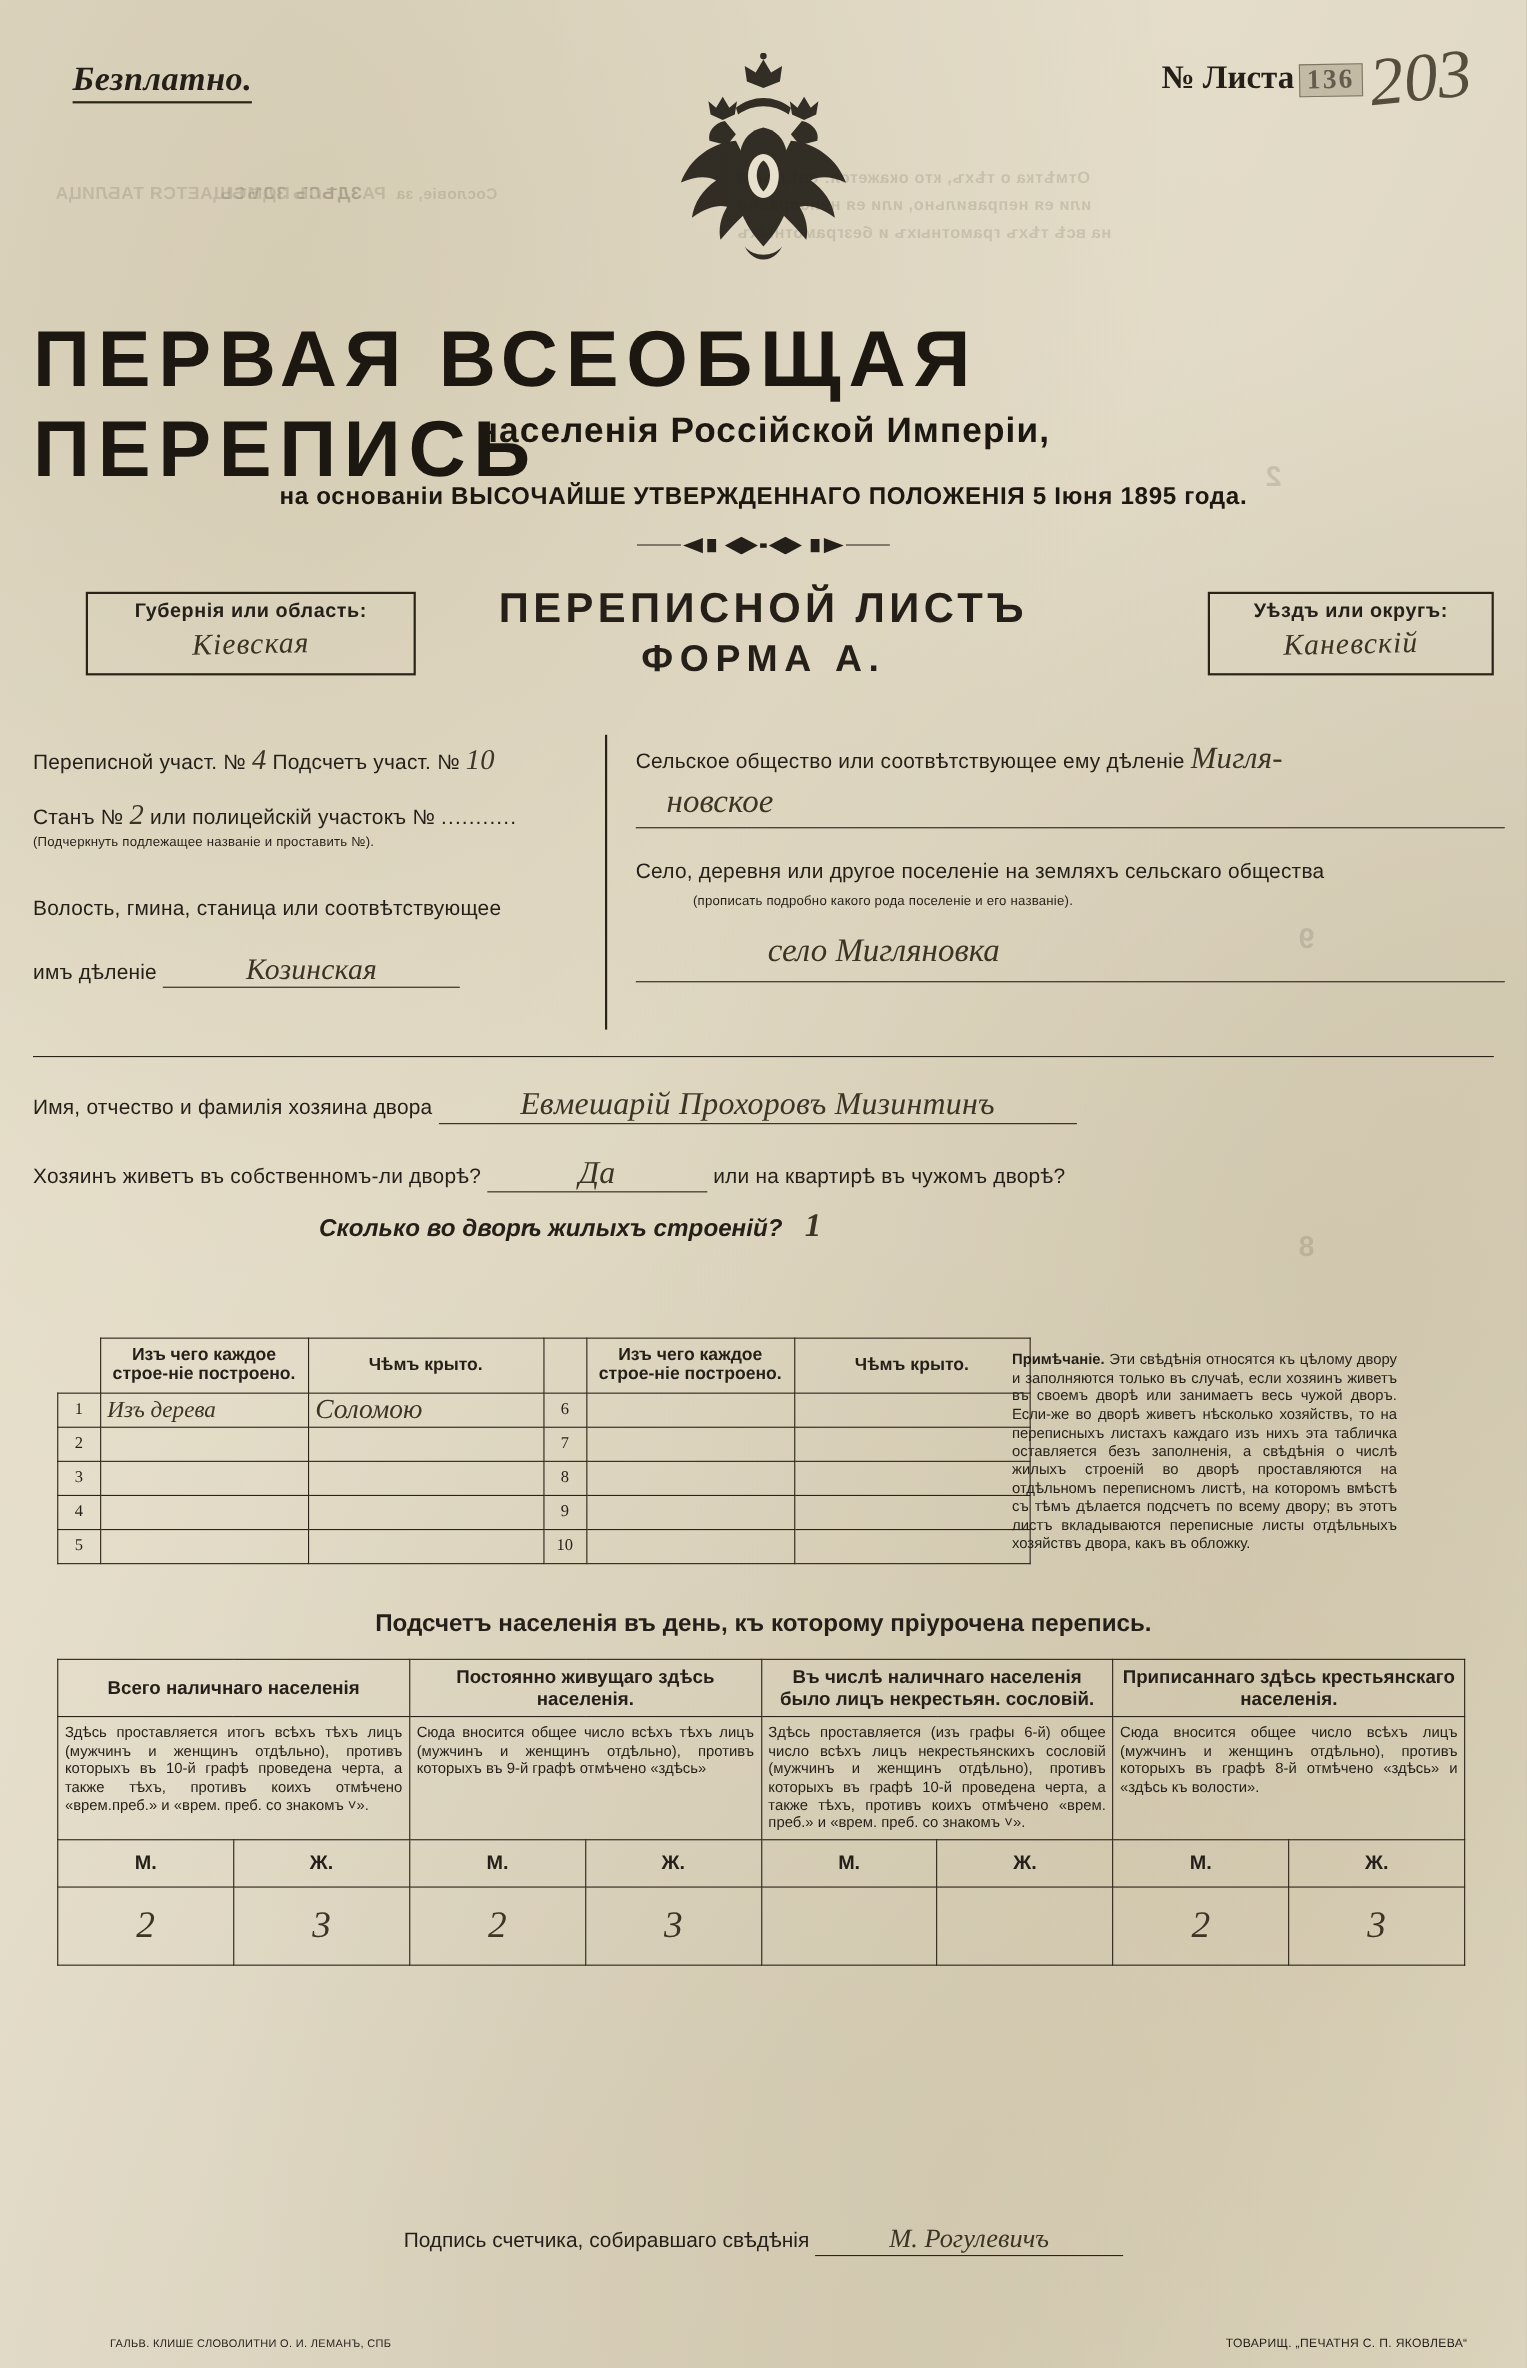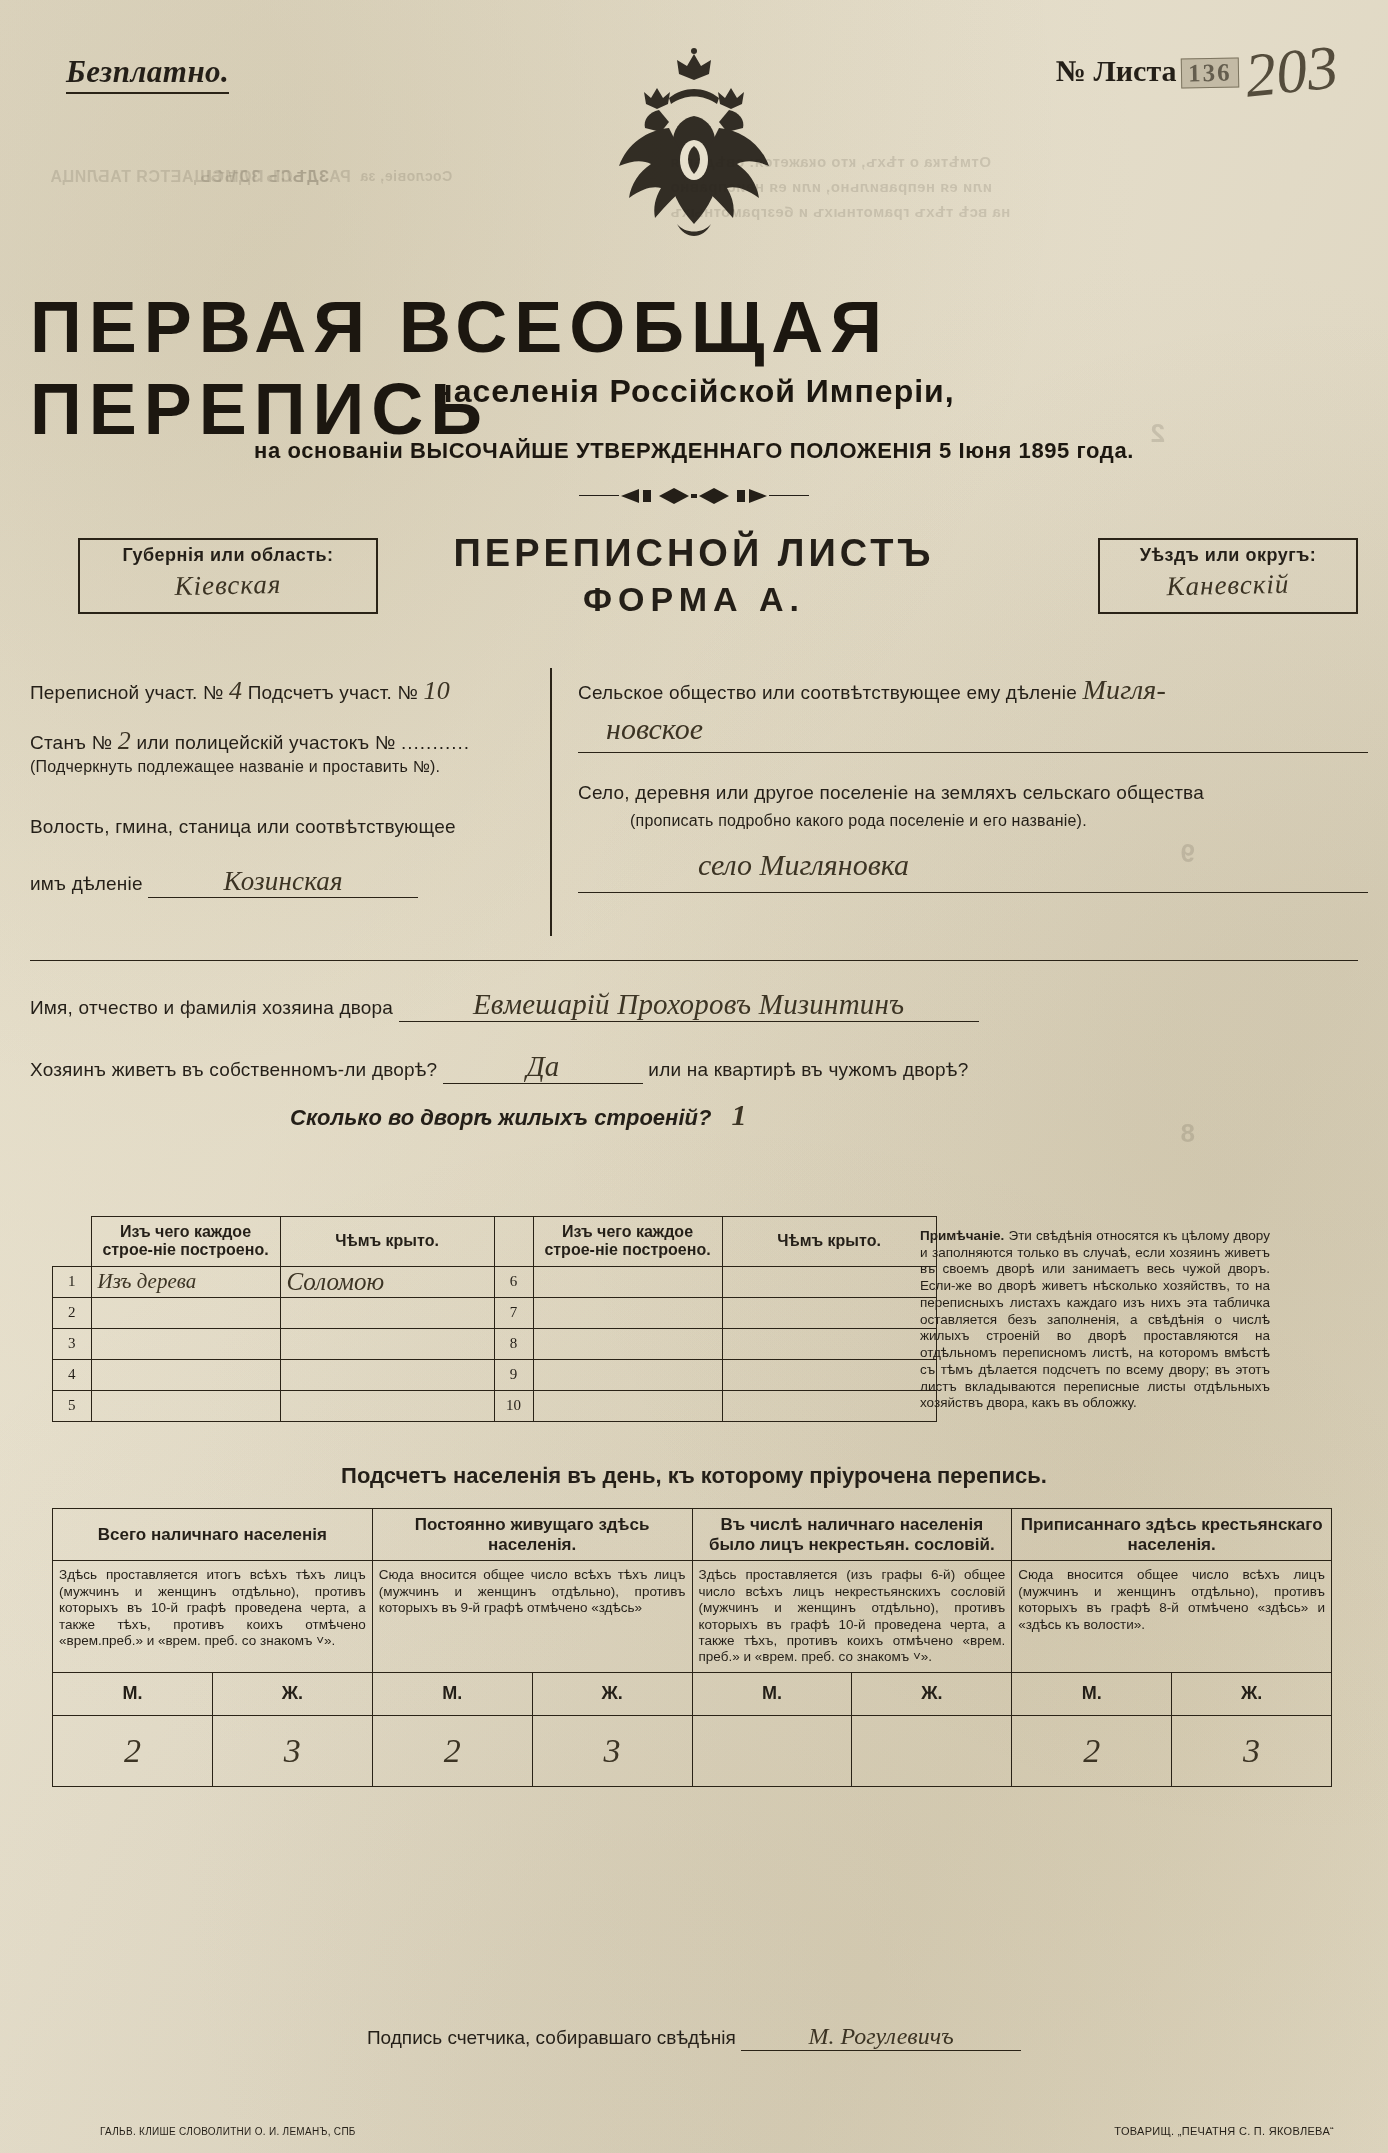--- a/index.html
+++ b/index.html
@@ -95,21 +95,21 @@
     font-family:"Liberation Sans",sans-serif;font-weight:700;font-size:38px;letter-spacing:4px;
   }
   .formA2{
     position:absolute;left:0;right:0;top:42px;text-align:center;
     font-family:"Liberation Sans",sans-serif;font-weight:700;font-size:34px;letter-spacing:6px;
   }
 
   
   .midline{position:absolute;background:#2a2317;}
   .lab{font-family:"Liberation Sans",sans-serif;font-size:19px;letter-spacing:.2px;}
-  .lab.small{font-size:16px;}
+  .lab.small{font-size:12px;}
   .dots{letter-spacing:1px;}
 
   
   table{border-collapse:collapse;padding-left:20px;}
   .tbl td,.tbl th{border:1.6px solid #2a2317;}
   .tbl th{
     font-family:"Liberation Sans",sans-serif;font-size:16px;font-weight:700;
     padding:6px 4px;line-height:1.15;
   }
   .tbl td{height:30px;font-size:17px;padding:0 6px;}

